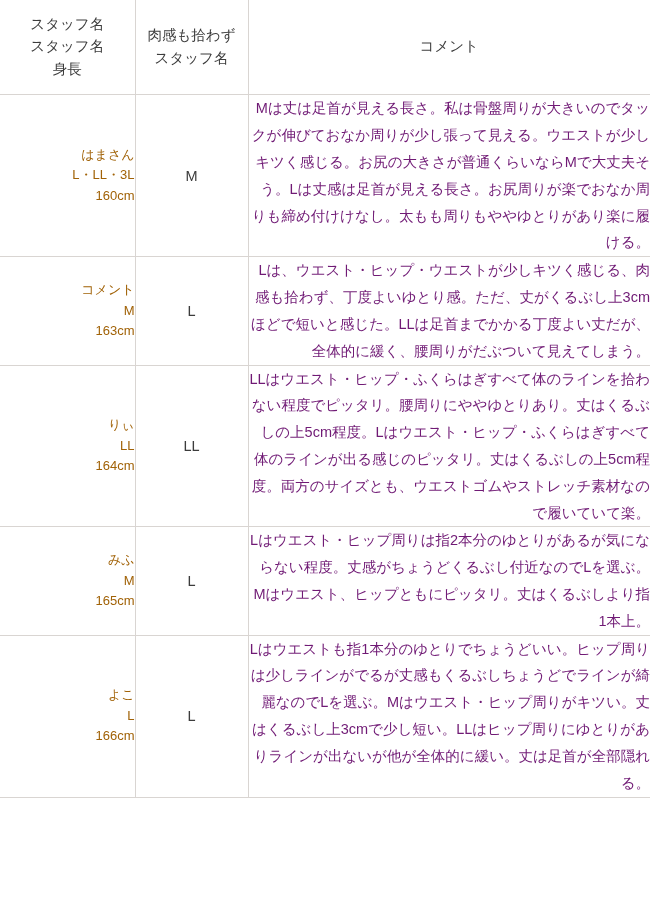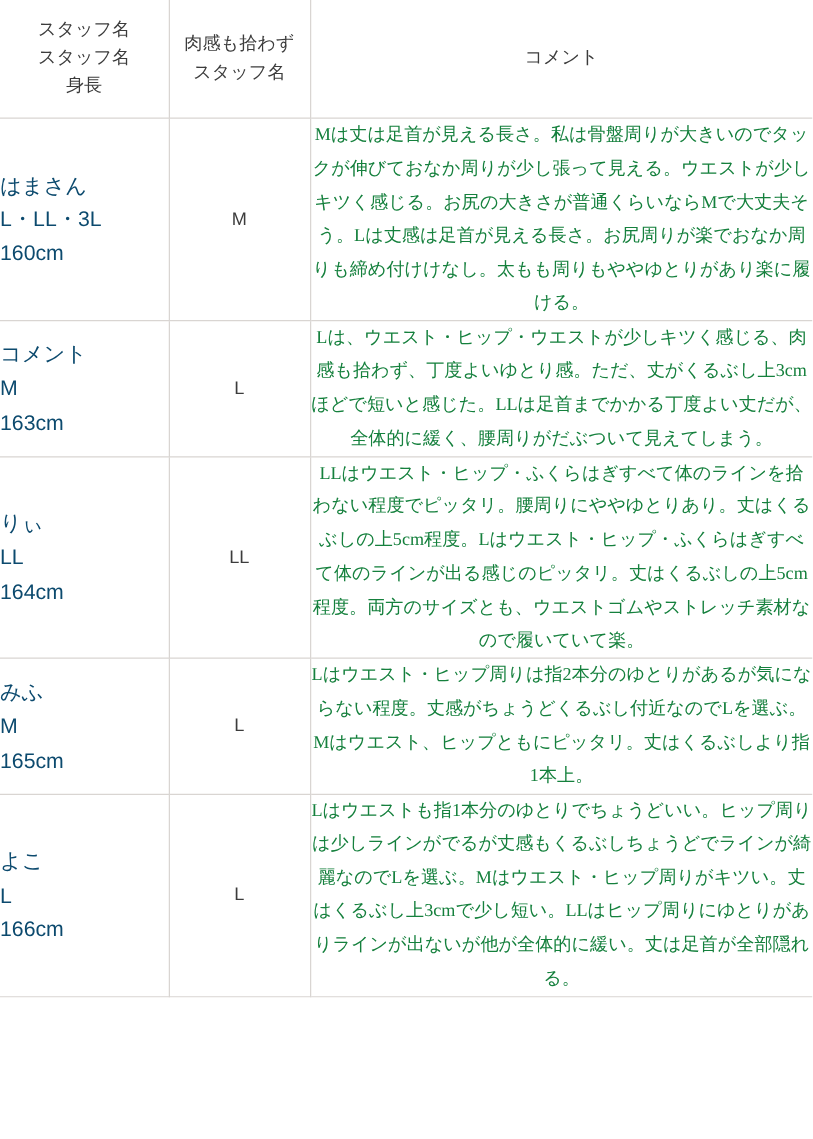--- a/index.html
+++ b/index.html
@@ -40,41 +40,40 @@
     font-size: 14.5px;
     line-height: 1.55;
     text-align: center;
     padding: 13px 6px 14px 6px;
     color: #3c3c3c;
   }
   .hdr-lines span {
     display: block;
   }
   td.person {
-    text-align: left;
-    font-size: 17px;
+    text-align: right;
+    font-size: 13px;
     line-height: 1.6;
     padding: 10px 6px;
-    color: #0c4a6e;
+    color: #a16207;
   }
   td.person span {
     display: block;
   }
   td.size {
     text-align: center;
     font-size: 14.5px;
     color: #3c3c3c;
   }
   td.comment {
     font-size: 14.5px;
     line-height: 1.85;
     padding: 14px 16px 14px 14px;
-    text-align: center;
-    color: #15803d;
-    font-family: Liberation Serif, serif;
+    text-align: right;
+    color: #701a75;
   }
 </style>
 </head>
 <body>
 
 <div class="table-wrap">
   <table class="staff-table">
     <colgroup>
       <col class="c1">
       <col class="c2">

